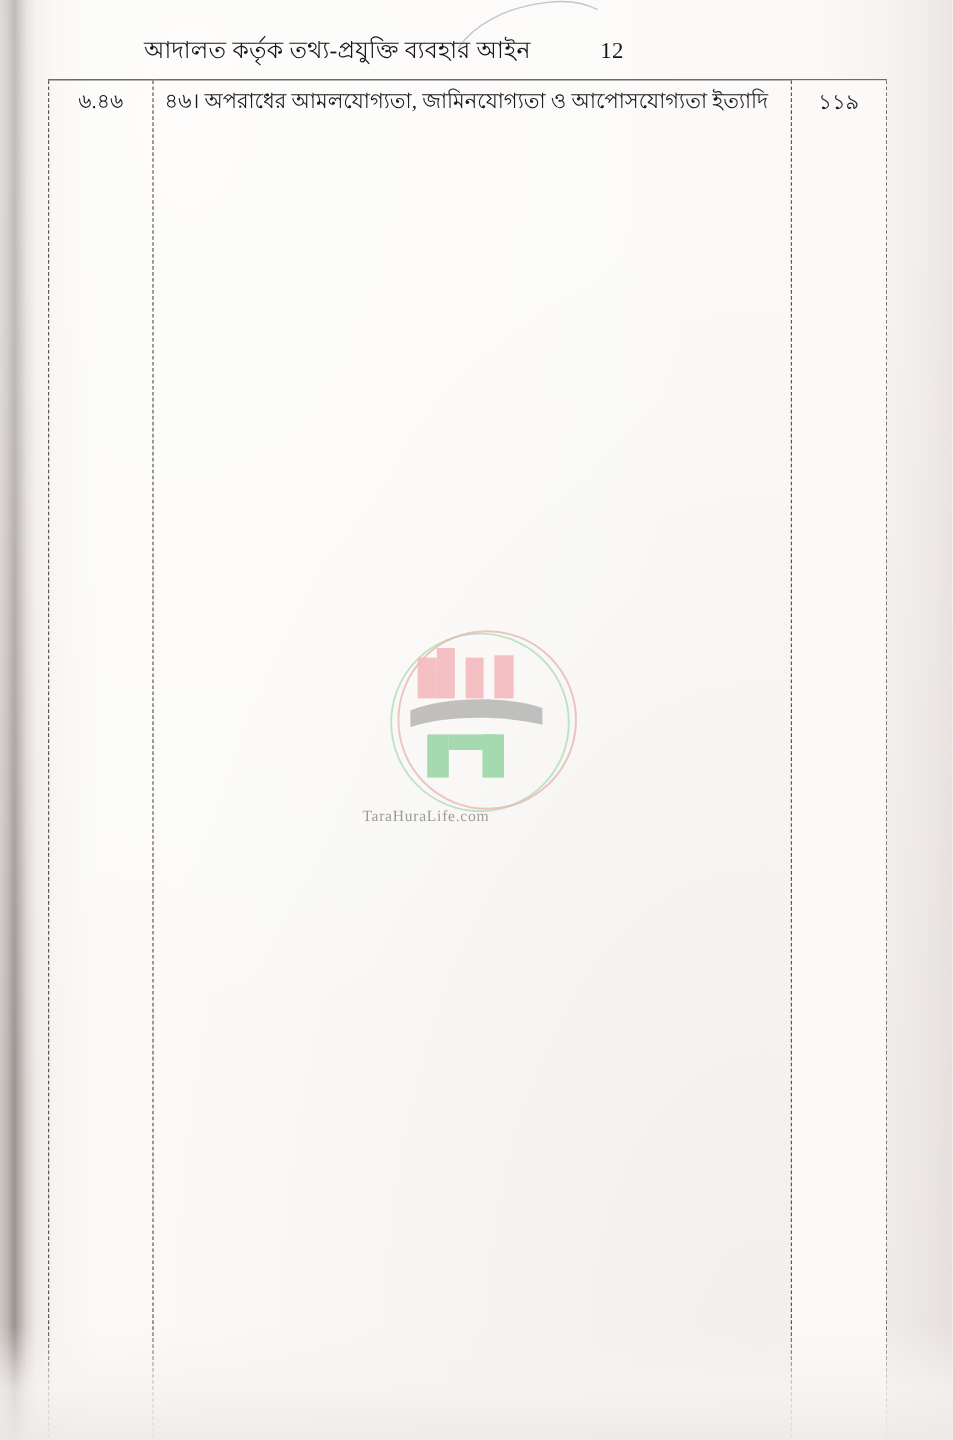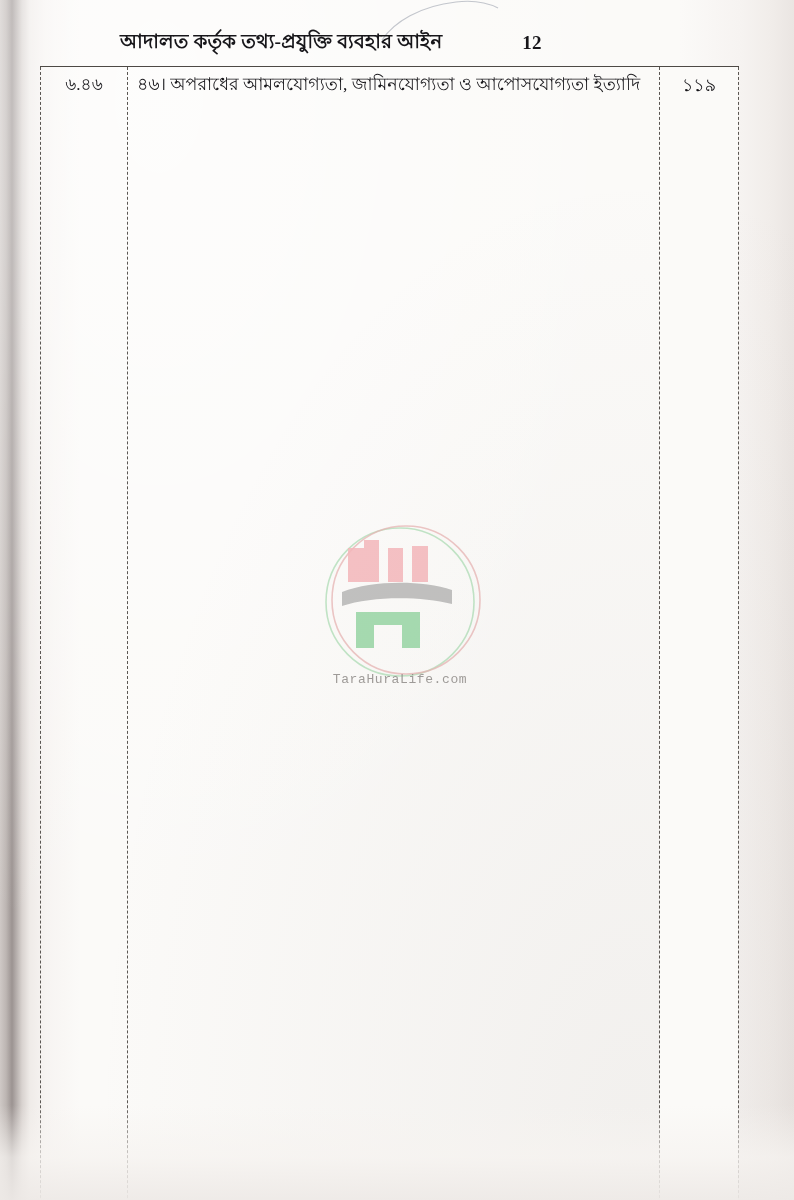--- a/index.html
+++ b/index.html
@@ -46,23 +46,22 @@
   .runhead {
     position: absolute;
     top: 26px;
     left: 120px;
     width: 560px;
     height: 34px;
     display: flex;
     align-items: center;
     color: #17161a;
     font-size: 19.5px;
-    font-weight: 700;
+    font-weight: 400;
     letter-spacing: 0.2px;
-    gap: 22px;
   }
   .runhead .title { flex: 0 0 auto; }
   .runhead .pgno { margin-left: 58px; font-size: 19px; }
 
   
   .pen-stroke {
     position: absolute;
     top: 0; left: 380px;
     width: 120px; height: 40px;
     pointer-events: none;
@@ -118,22 +117,22 @@
     width: 196px;
     height: 180px;
     pointer-events: none;
     opacity: 0.62;
   }
   .wm-domain {
     position: absolute;
     left: 302px;
     top: 672px;
     width: 196px;
-    text-align: center;
-    font-family: Liberation Mono, monospace;
+    text-align: left;
+    font-family: Liberation Serif, serif;
     font-size: 13px;
     color: #8f8b88;
     letter-spacing: 0.6px;
     opacity: 0.85;
     pointer-events: none;
   }
 </style>
 </head>
 <body>
 

